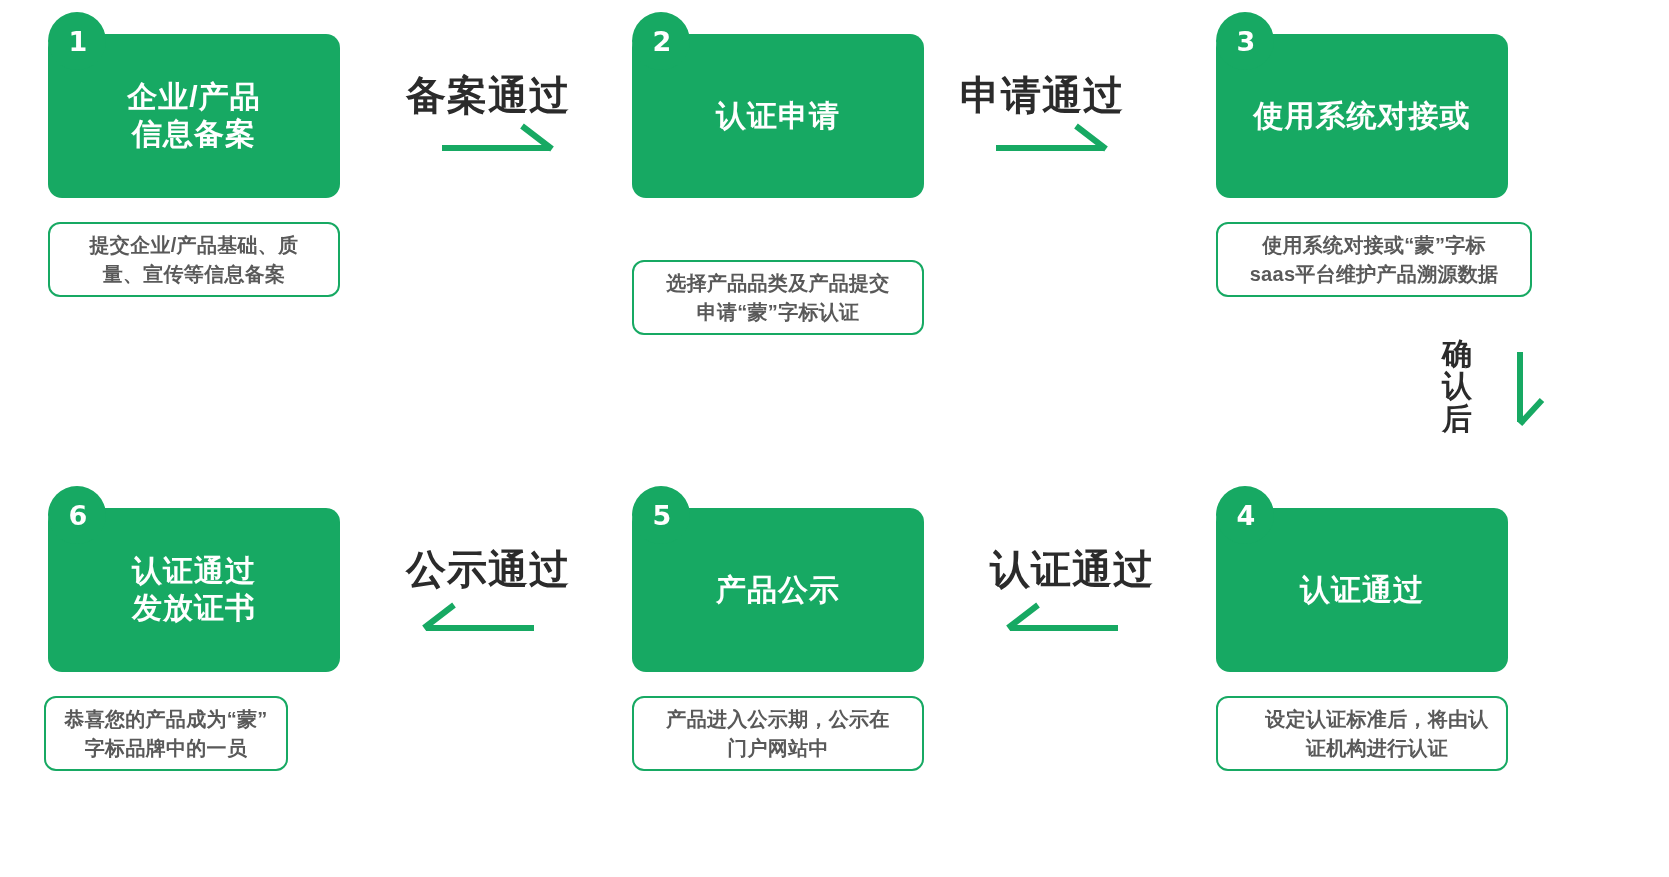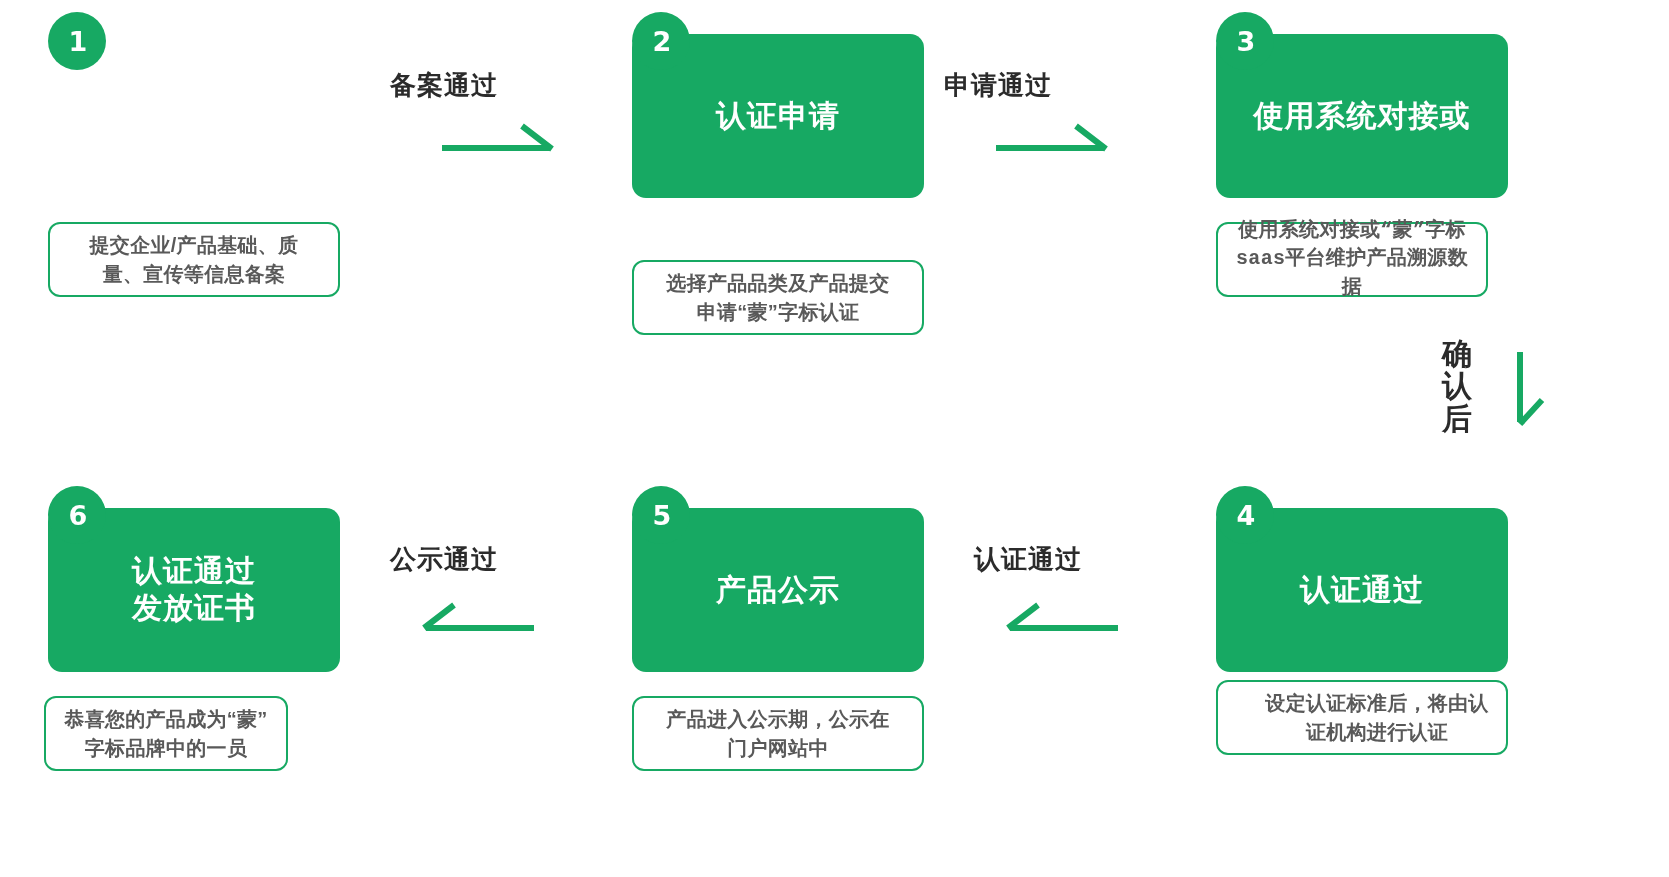--- a/index.html
+++ b/index.html
@@ -99,22 +99,23 @@
     padding: 6px 10px;
   }
 
   
   .connector {
     position: absolute;
   }
   .connector-label {
     position: absolute;
     width: 100%;
+    text-align: center;
     color: #2b2b2b;
-    font-size: 26px;
+    font-size: 40px;
     font-weight: bold;
     letter-spacing: 1px;
     white-space: nowrap;
     left: 0;
     top: 0;
   }
   .connector-arrow {
     position: absolute;
     left: 0;
     top: 48px;
@@ -146,20 +147,24 @@
     width: 44px;
     height: 80px;
   }
 </style>
 </head>
 <body>
 
 <div id="canvas">
 
   <div class="step" style="left:48px; top:12px; width:292px; height:186px;">
+    <div class="step-card">
+      <div class="step-title">企业/产品
+信息备案</div>
+    </div>
     <div class="step-badge"></div>
     <div class="step-badge-num">1</div>
   </div>
   <div class="caption" style="left:48px; top:222px; width:292px; height:75px;">提交企业/产品基础、质
 量、宣传等信息备案</div>
 
   <div class="connector" style="left:390px; top:68px; width:196px; height:100px;">
     <div class="connector-label">备案通过</div>
     <svg class="connector-arrow" viewBox="0 0 196 42" preserveAspectRatio="none">
       <path d="M 52 32 L 160 32 M 132 10 L 162 33" stroke="#17a963" stroke-width="6" fill="none" stroke-linecap="butt"></path>
@@ -183,21 +188,21 @@
     </svg>
   </div>
 
   <div class="step" style="left:1216px; top:12px; width:292px; height:186px;">
     <div class="step-card">
       <div class="step-title">使用系统对接或</div>
     </div>
     <div class="step-badge"></div>
     <div class="step-badge-num">3</div>
   </div>
-  <div class="caption" style="left:1216px; top:222px; width:272px; height:75px;font-family:Liberation Mono, monospace;">使用系统对接或“蒙”字标
+  <div class="caption" style="left:1216px; top:222px; width:316px; height:75px;">使用系统对接或“蒙”字标
 saas平台维护产品溯源数据</div>
 
   <div class="vconnector" style="left:1440px; top:338px; width:110px; height:120px;">
     <div class="vconnector-label">
       <span>确</span>
       <span>认</span>
       <span>后</span>
     </div>
     <svg class="vconnector-arrow" viewBox="0 0 44 80" preserveAspectRatio="none">
       <path d="M 18 2 L 18 72 M 18 74 L 40 50" stroke="#17a963" stroke-width="6" fill="none" stroke-linecap="butt"></path>
@@ -239,16 +244,16 @@
     </svg>
   </div>
 
   <div class="step" style="left:1216px; top:486px; width:292px; height:186px;">
     <div class="step-card">
       <div class="step-title">认证通过</div>
     </div>
     <div class="step-badge"></div>
     <div class="step-badge-num">4</div>
   </div>
-  <div class="caption" style="left:1216px; top:680px; width:292px; height:75px;padding-left:40px;">设定认证标准后，将由认
+  <div class="caption" style="left:1216px; top:696px; width:292px; height:75px;padding-left:40px;">设定认证标准后，将由认
 证机构进行认证</div>
 
 </div>
 
 </body></html>

